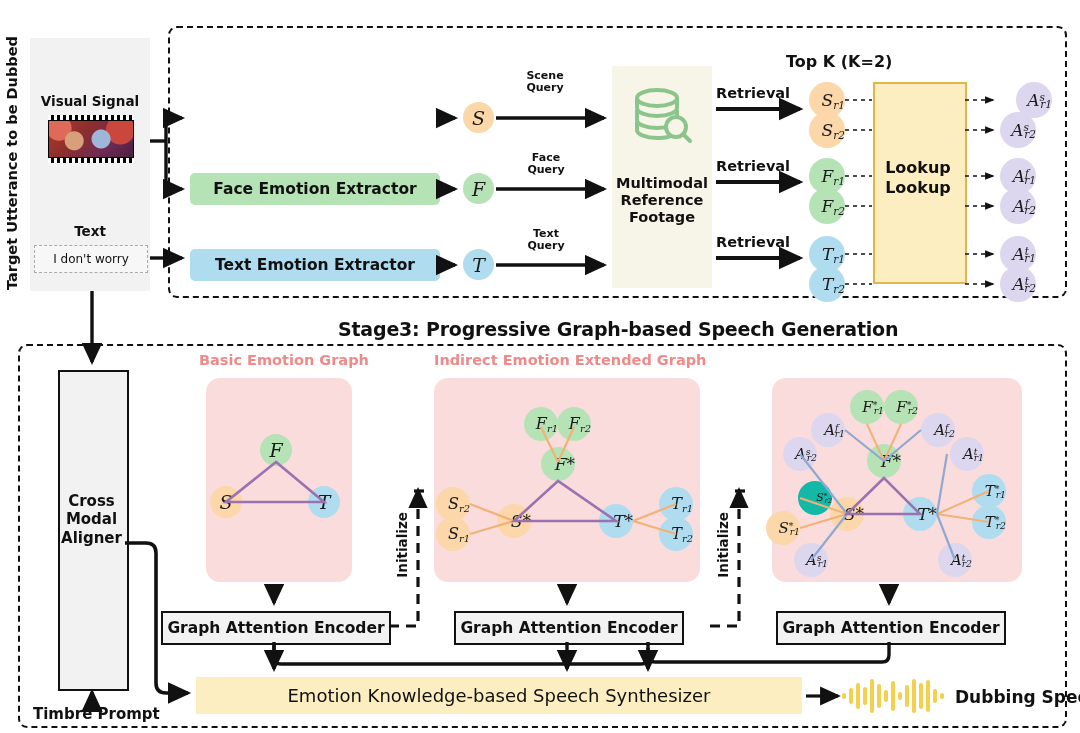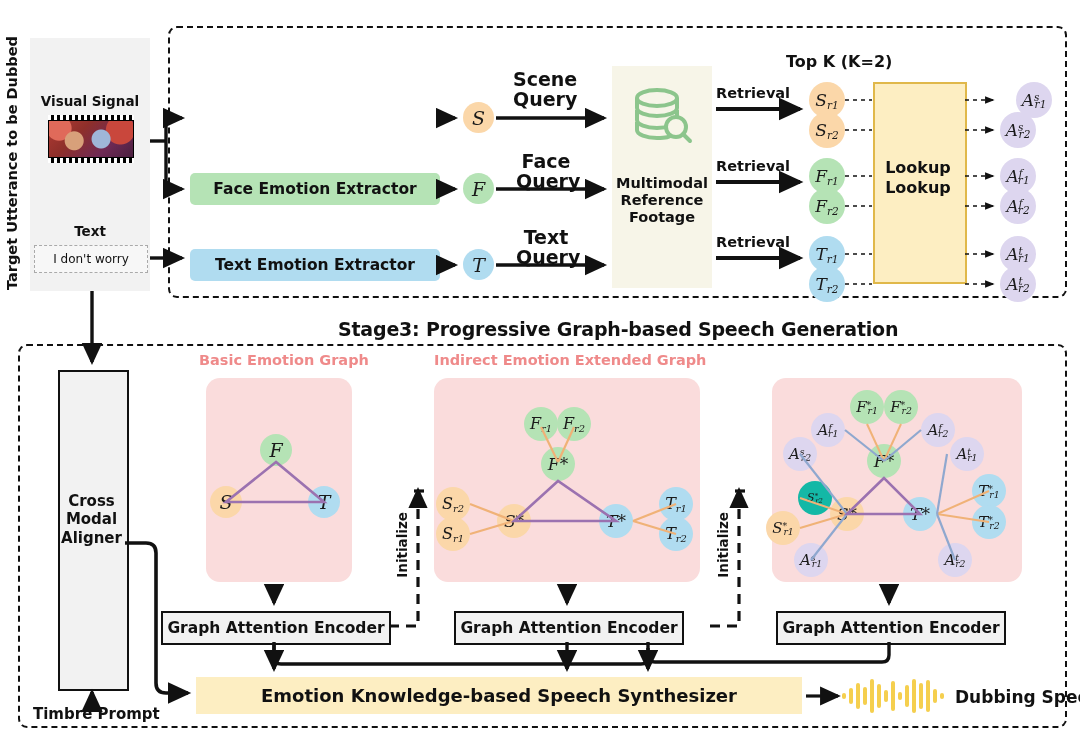--- a/index.html
+++ b/index.html
@@ -7,30 +7,30 @@
   #root{position:relative;width:1080px;height:733px;}
   .abs{position:absolute;}
   .ctr{display:flex;align-items:center;justify-content:center;text-align:center;}
   .bold{font-weight:bold;}
   .stage-title{font-weight:bold;font-size:19px;color:#111;letter-spacing:-0.2px;white-space:nowrap;}
   .dashbox{border:2.5px dashed #111;border-radius:9px;}
   .vlabel{writing-mode:vertical-rl;transform:rotate(180deg);font-weight:bold;font-size:14.5px;color:#111;white-space:nowrap;}
   .panel-grey{background:#f2f2f2;}
   .extractor{border-radius:5px;font-weight:bold;font-size:15.5px;color:#111;white-space:nowrap;}
   .node{border-radius:50%;display:flex;align-items:center;justify-content:center;font-family:"DejaVu Serif",serif;font-style:italic;color:#1a1a1a;}
-  .qlabel{font-weight:bold;font-size:19px;color:#111;text-align:center;line-height:1.05;white-space:nowrap;}
+  .qlabel{font-weight:bold;font-size:11px;color:#111;text-align:center;line-height:1.05;white-space:nowrap;}
   .retlabel{font-weight:bold;font-size:14.5px;color:#111;white-space:nowrap;}
   .graphlabel{font-weight:bold;font-size:14.5px;color:#ef8a8a;white-space:nowrap;}
   .gbox{background:#fadcdc;border-radius:14px;}
   .encbox{background:#f2f2f2;border:2px solid #111;font-weight:bold;font-size:15.5px;color:#111;white-space:nowrap;}
   .initlabel{writing-mode:vertical-rl;transform:rotate(180deg);font-weight:bold;font-size:13.5px;color:#111;white-space:nowrap;}
-  .synth{background:#fdeec2;font-weight:bold;font-size:18px;color:#111;white-space:nowrap;}
+  .synth{background:#fdeec2;font-weight:normal;font-size:18px;color:#111;white-space:nowrap;}
   .plain{font-weight:bold;font-size:15px;color:#111;white-space:nowrap;}
   svg{position:absolute;top:0;left:0;overflow:visible;}
-  .mono-ital{font-family:"DejaVu Serif",serif;font-style:italic;}
+  .mono-ital{font-family:"DejaVu Serif",serif;font-style:italic;justify-content:flex-end;}
   .sub{font-size:0.62em;vertical-align:-0.28em;font-style:italic;}
   .sup{font-size:0.62em;vertical-align:0.45em;font-style:italic;}
 </style>
 </head>
 <body>
 
 <div id="root">
 
 
   <div class="abs dashbox" style="left:168px;top:26px;width:895px;height:268px;"></div>

